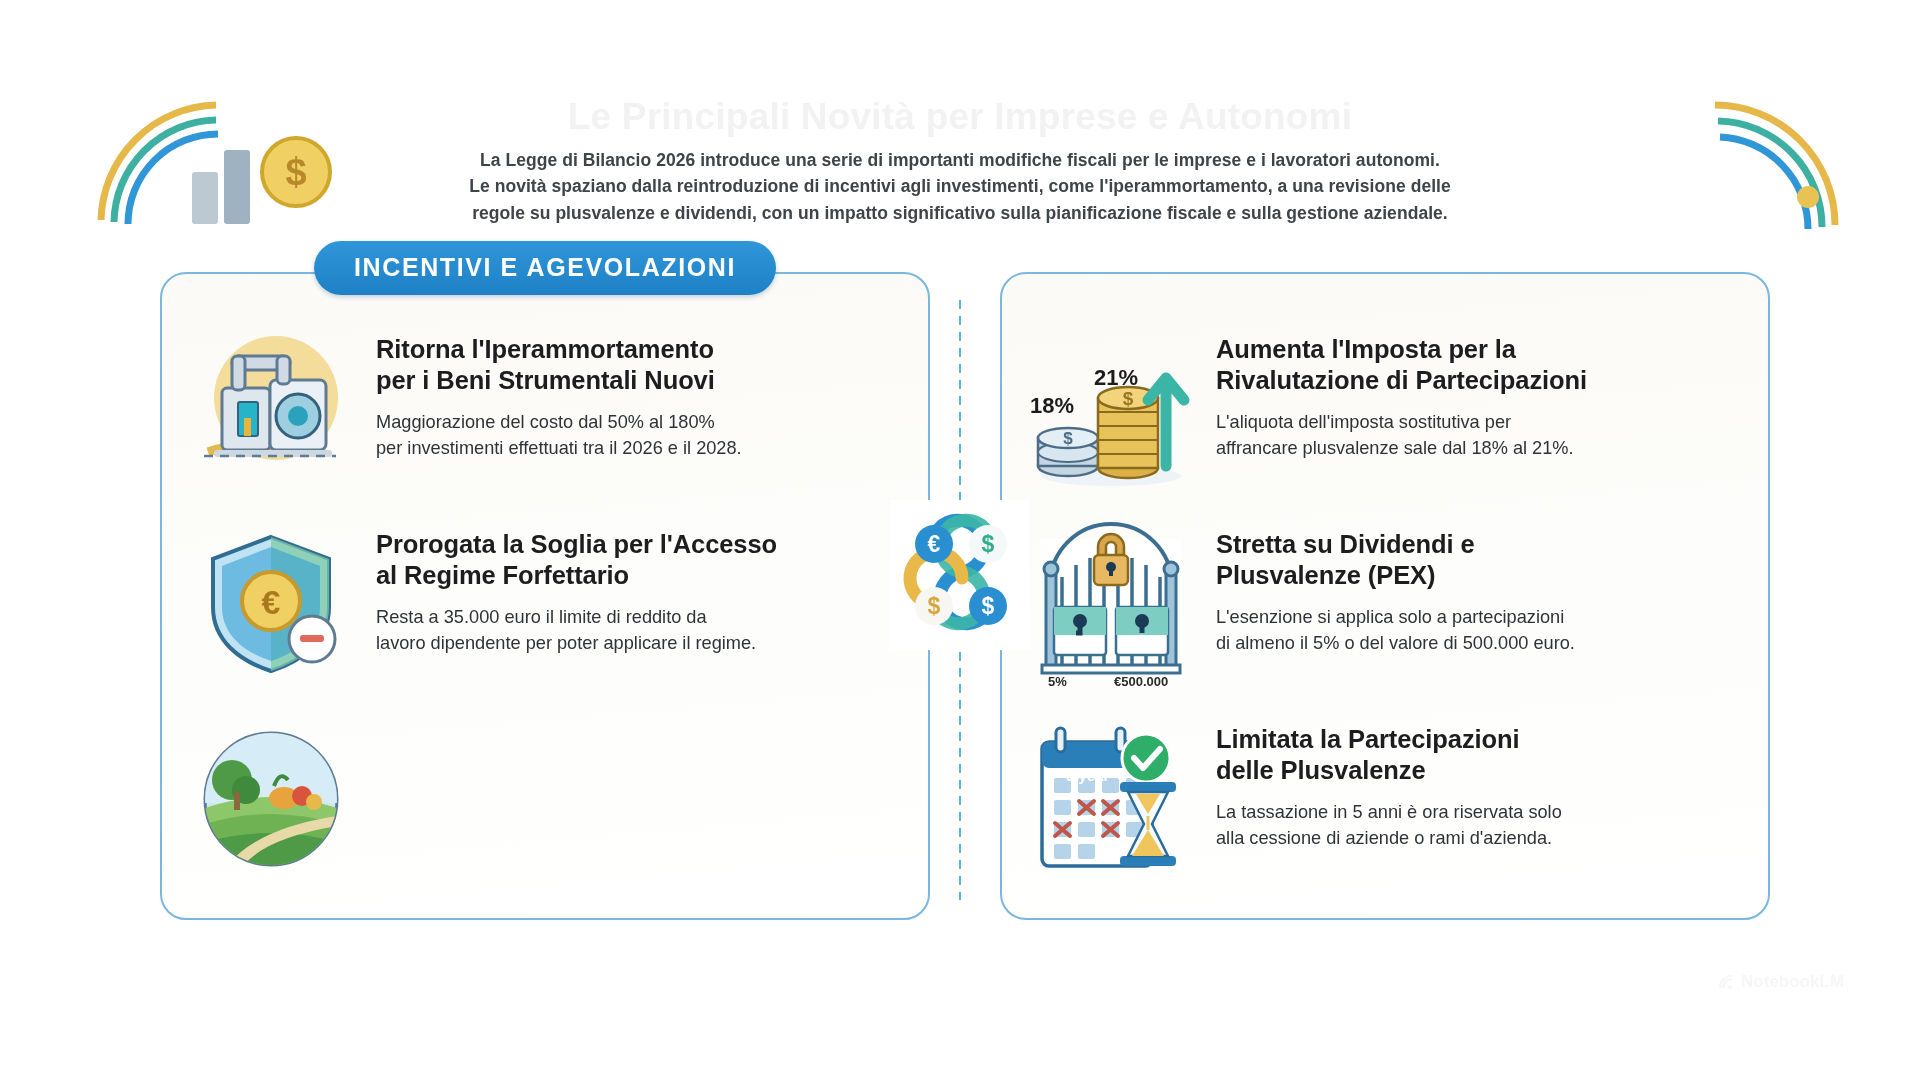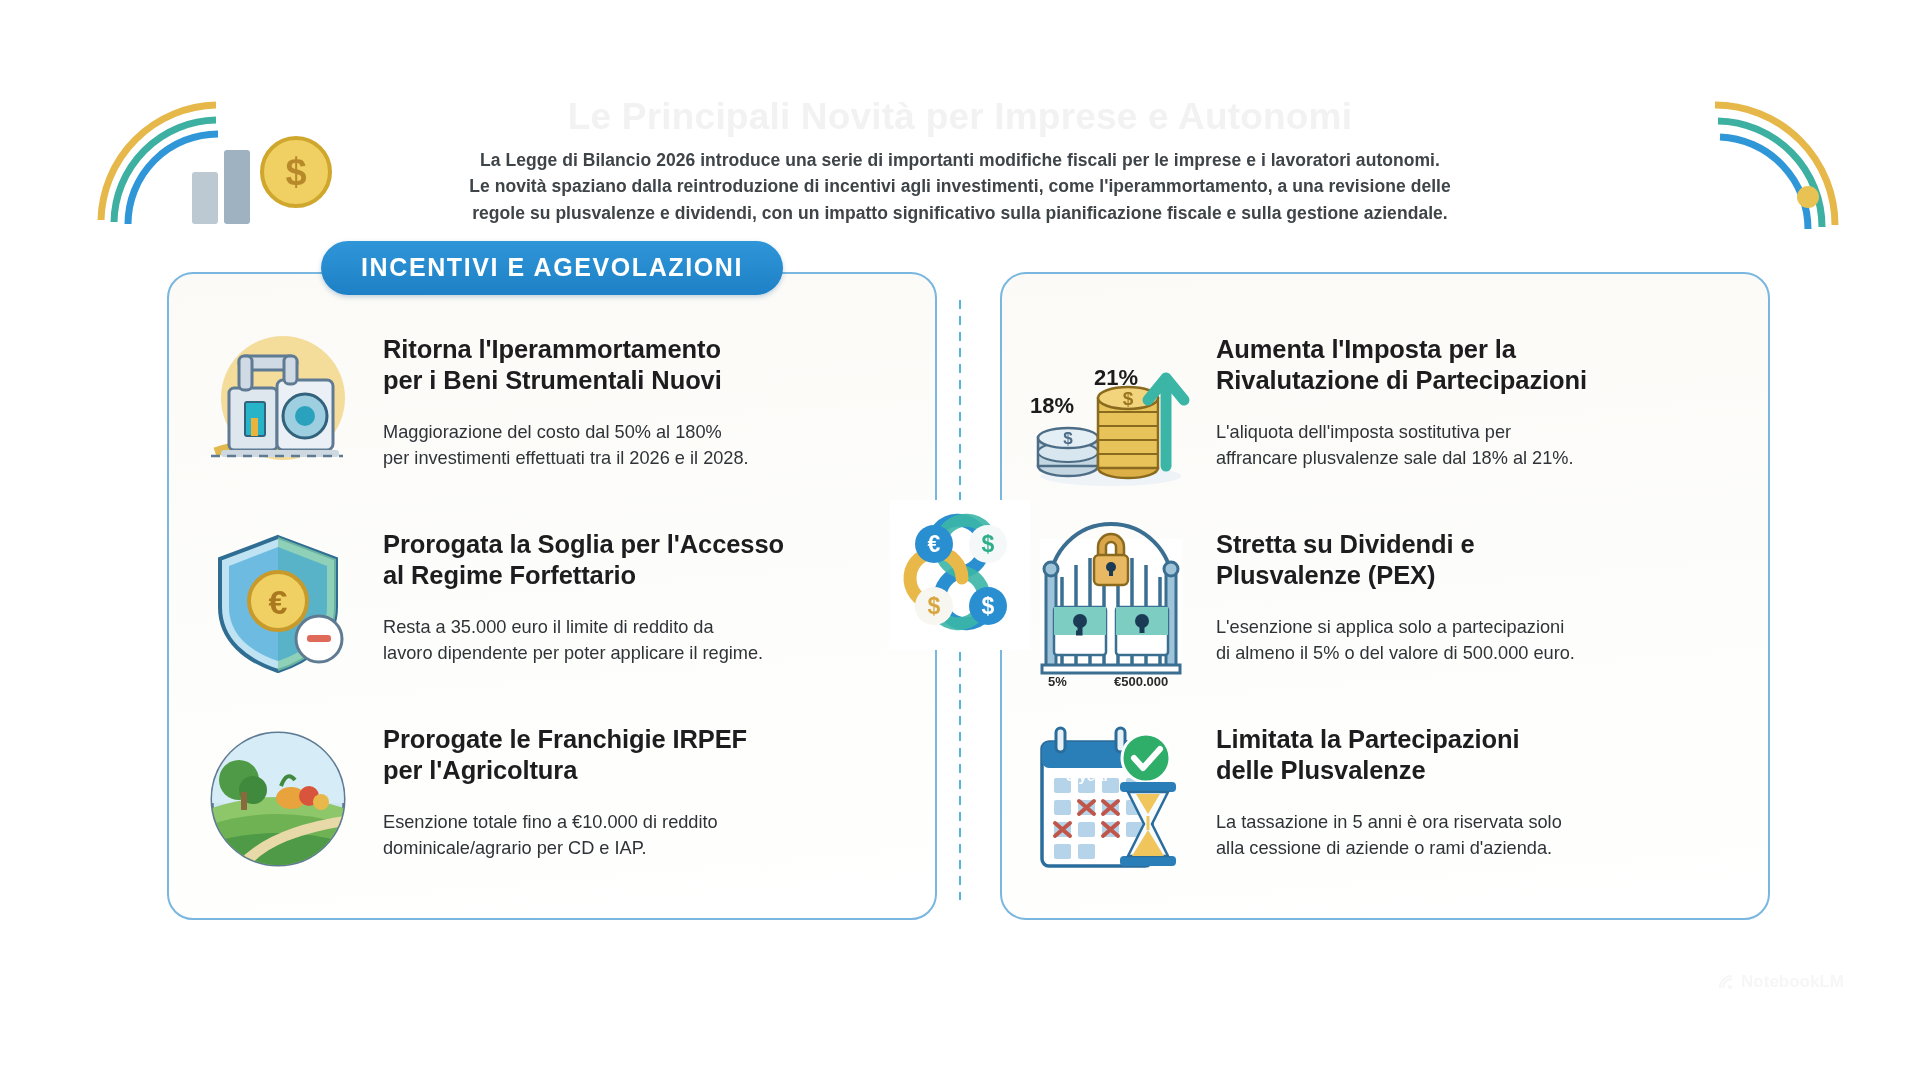--- a/index.html
+++ b/index.html
@@ -46,21 +46,21 @@
   
   .panel {
     position: absolute;
     top: 272px;
     width: 770px;
     height: 648px;
     border: 2.5px solid #79b6e0;
     border-radius: 26px;
     background: linear-gradient(175deg,#fbfaf7 0%, #fdfdfb 55%, #ffffff 100%);
   }
-  .panel-left  { left: 167px; padding-left: 10px; }
+  .panel-left  { left: 160px; padding-left: 10px; }
   .panel-right { left: 1000px; }
 
   .panel-badge {
     position: absolute;
     top: -33px;
     left: 50%;
     transform: translateX(-50%);
     background: linear-gradient(180deg,#2f96d8 0%,#1e80c6 100%);
     color: #ffffff;
     font-size: 25px;
@@ -91,21 +91,21 @@
   }
   .row-text { flex: 1 1 auto; padding-top: 8px; }
   .row-title {
     font-size: 25.5px;
     font-weight: 700;
     color: #1d1d1f;
     line-height: 1.22;
     letter-spacing: -.1px;
   }
   .row-body {
-    margin-top: 24px;
+    margin-top: 14px;
     font-size: 18.2px;
     line-height: 1.42;
     color: #2f3337;
     font-weight: 400;
   }
 
   
   .divider {
     position: absolute;
     left: 960px;
@@ -258,30 +258,20 @@
               <circle cx="44" cy="64" r="20" fill="#4f9a46"></circle>
               <circle cx="58" cy="74" r="14" fill="#3f8a3c"></circle>
               <rect x="46" y="76" width="6" height="18" fill="#8a6a3c"></rect>
               <ellipse cx="96" cy="82" rx="15" ry="11" fill="#e8a33c"></ellipse>
               <circle cx="114" cy="80" r="10" fill="#d9543c"></circle>
               <circle cx="126" cy="86" r="8" fill="#e8b94a"></circle>
               <path d="M86 70 q6 -16 14 -6" stroke="#3f8a3c" stroke-width="4" fill="none"></path>
             </g>
           </svg>
         </div>
-        <div class="row-text">
-          <div class="row-title">
-            <div>Prorogate le Franchigie IRPEF</div>
-            <div>per l'Agricoltura</div>
-          </div>
-          <div class="row-body">
-            <div>Esenzione totale fino a €10.000 di reddito</div>
-            <div>dominicale/agrario per CD e IAP.</div>
-          </div>
-        </div>
       </div>
 
     </div>
   </div>
 
   <div class="panel panel-right">
 
     <div class="rows">
 
       <div class="row">

